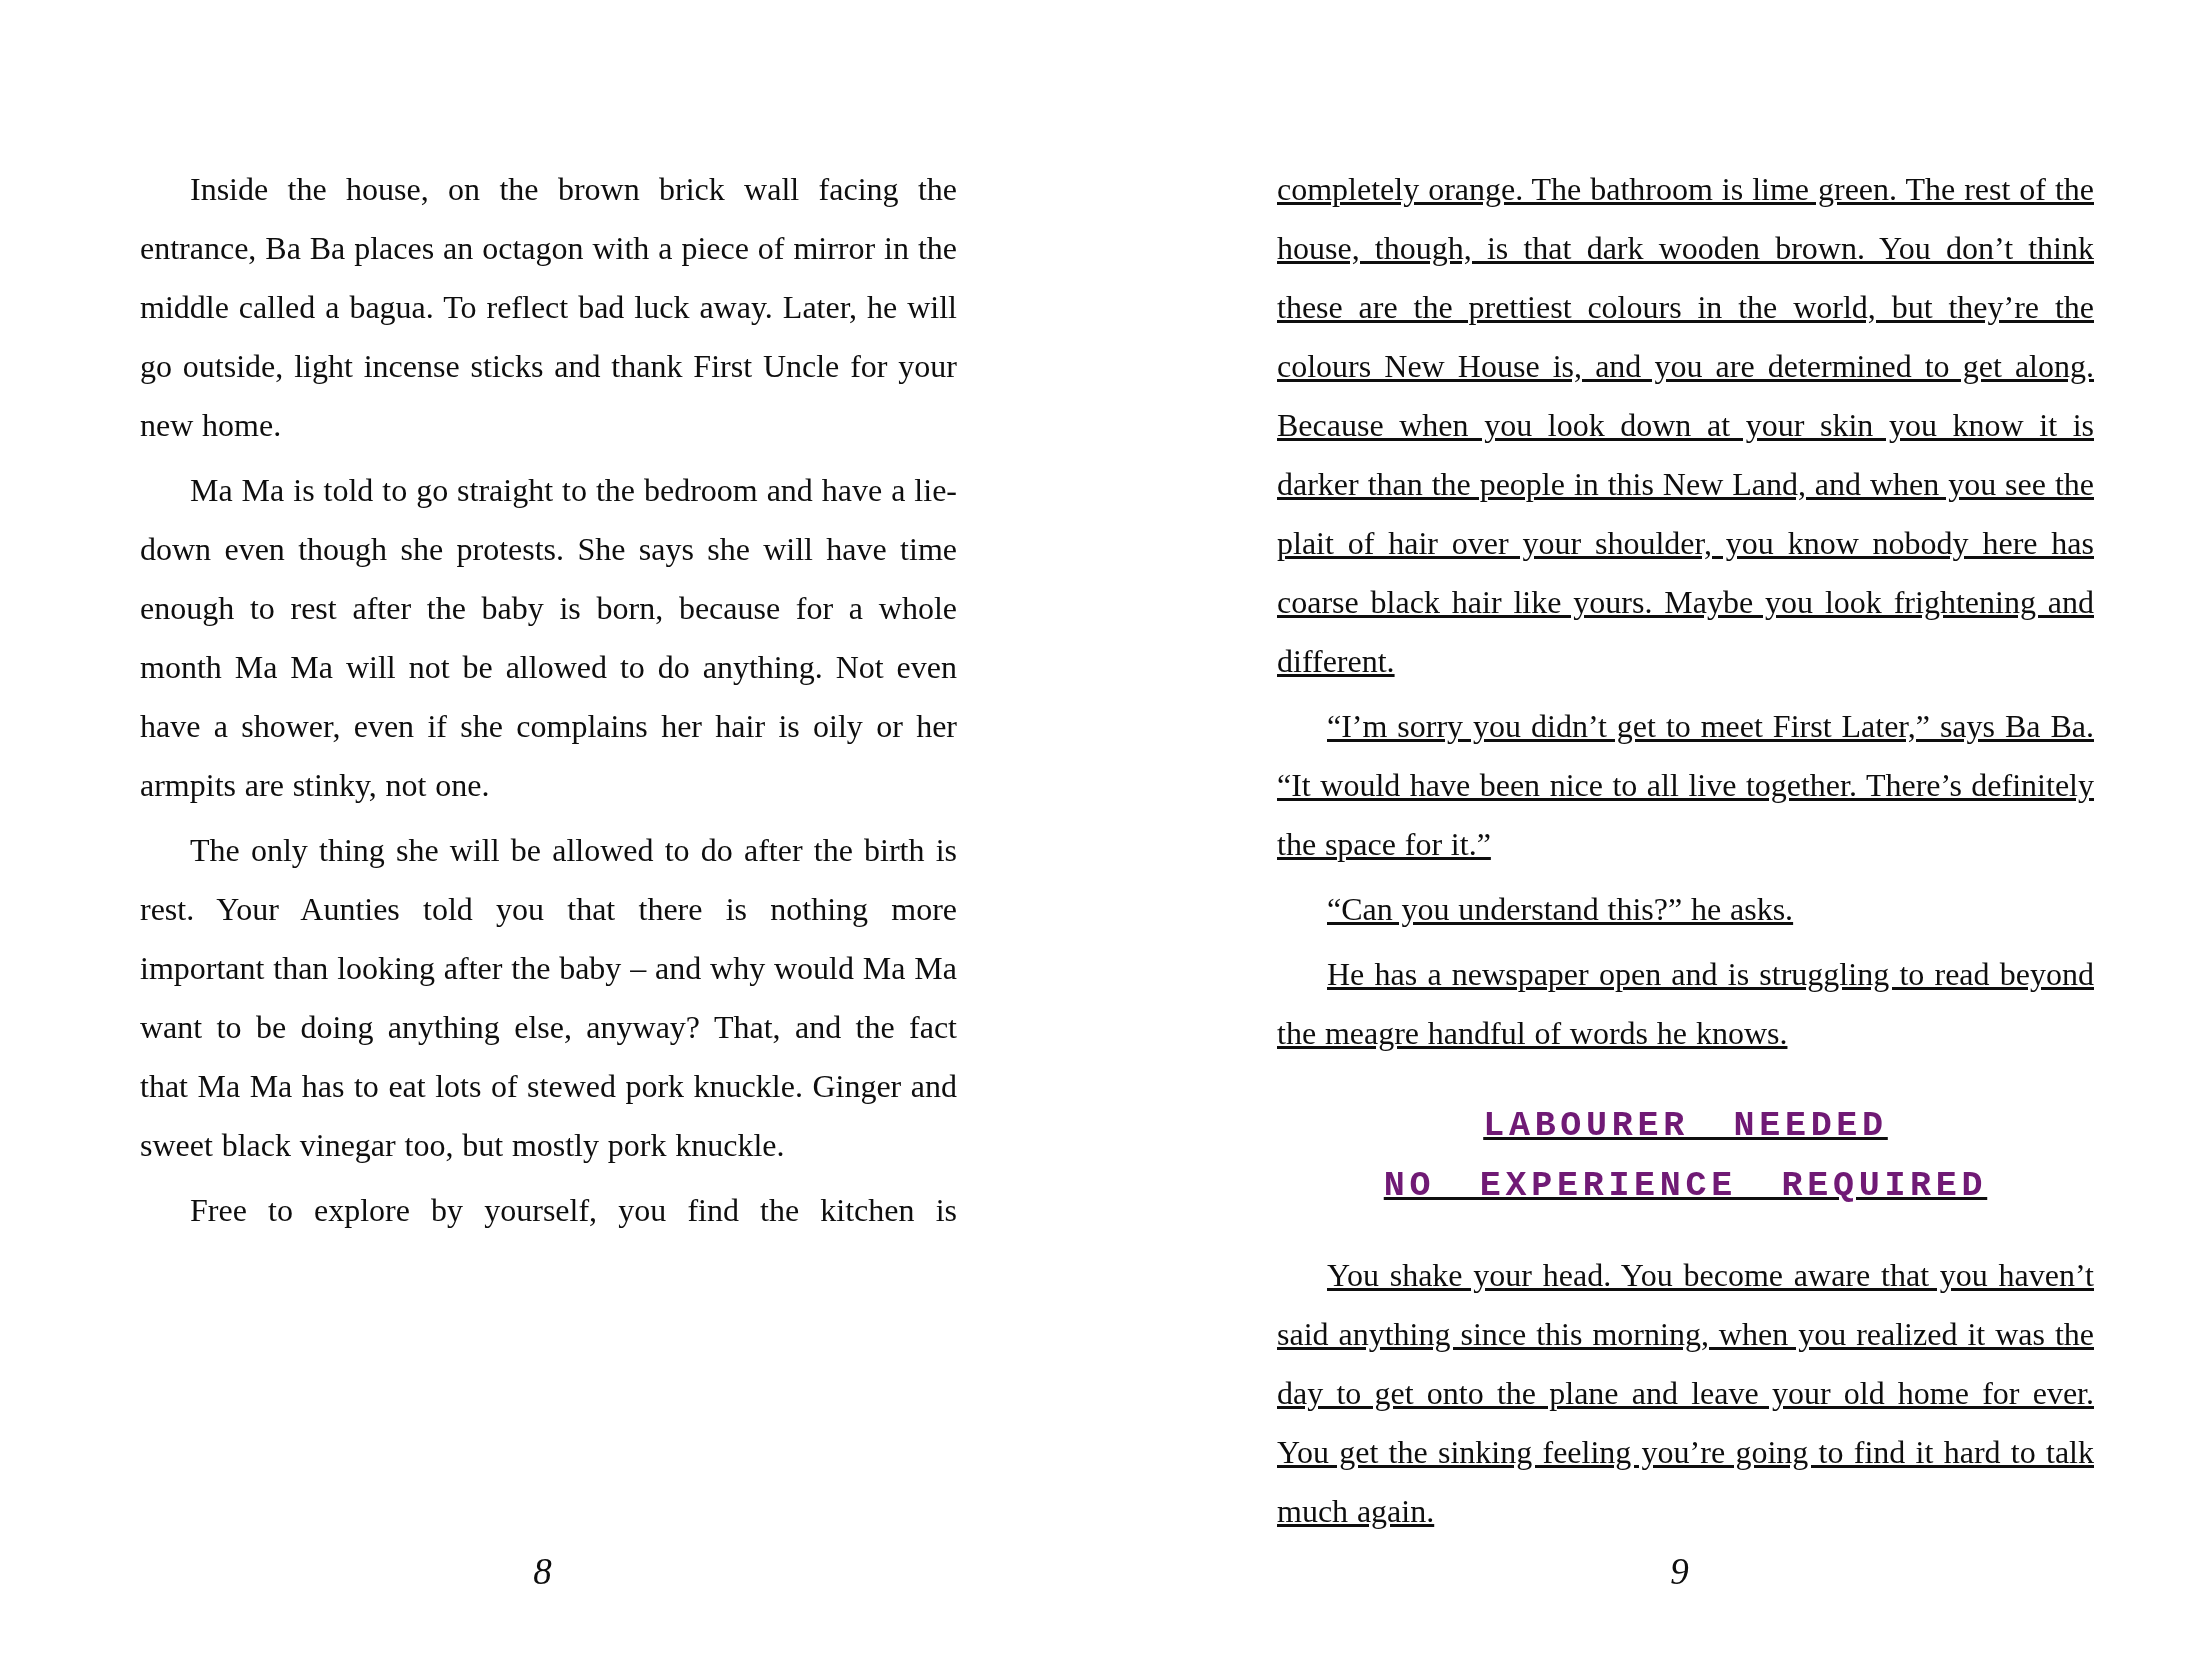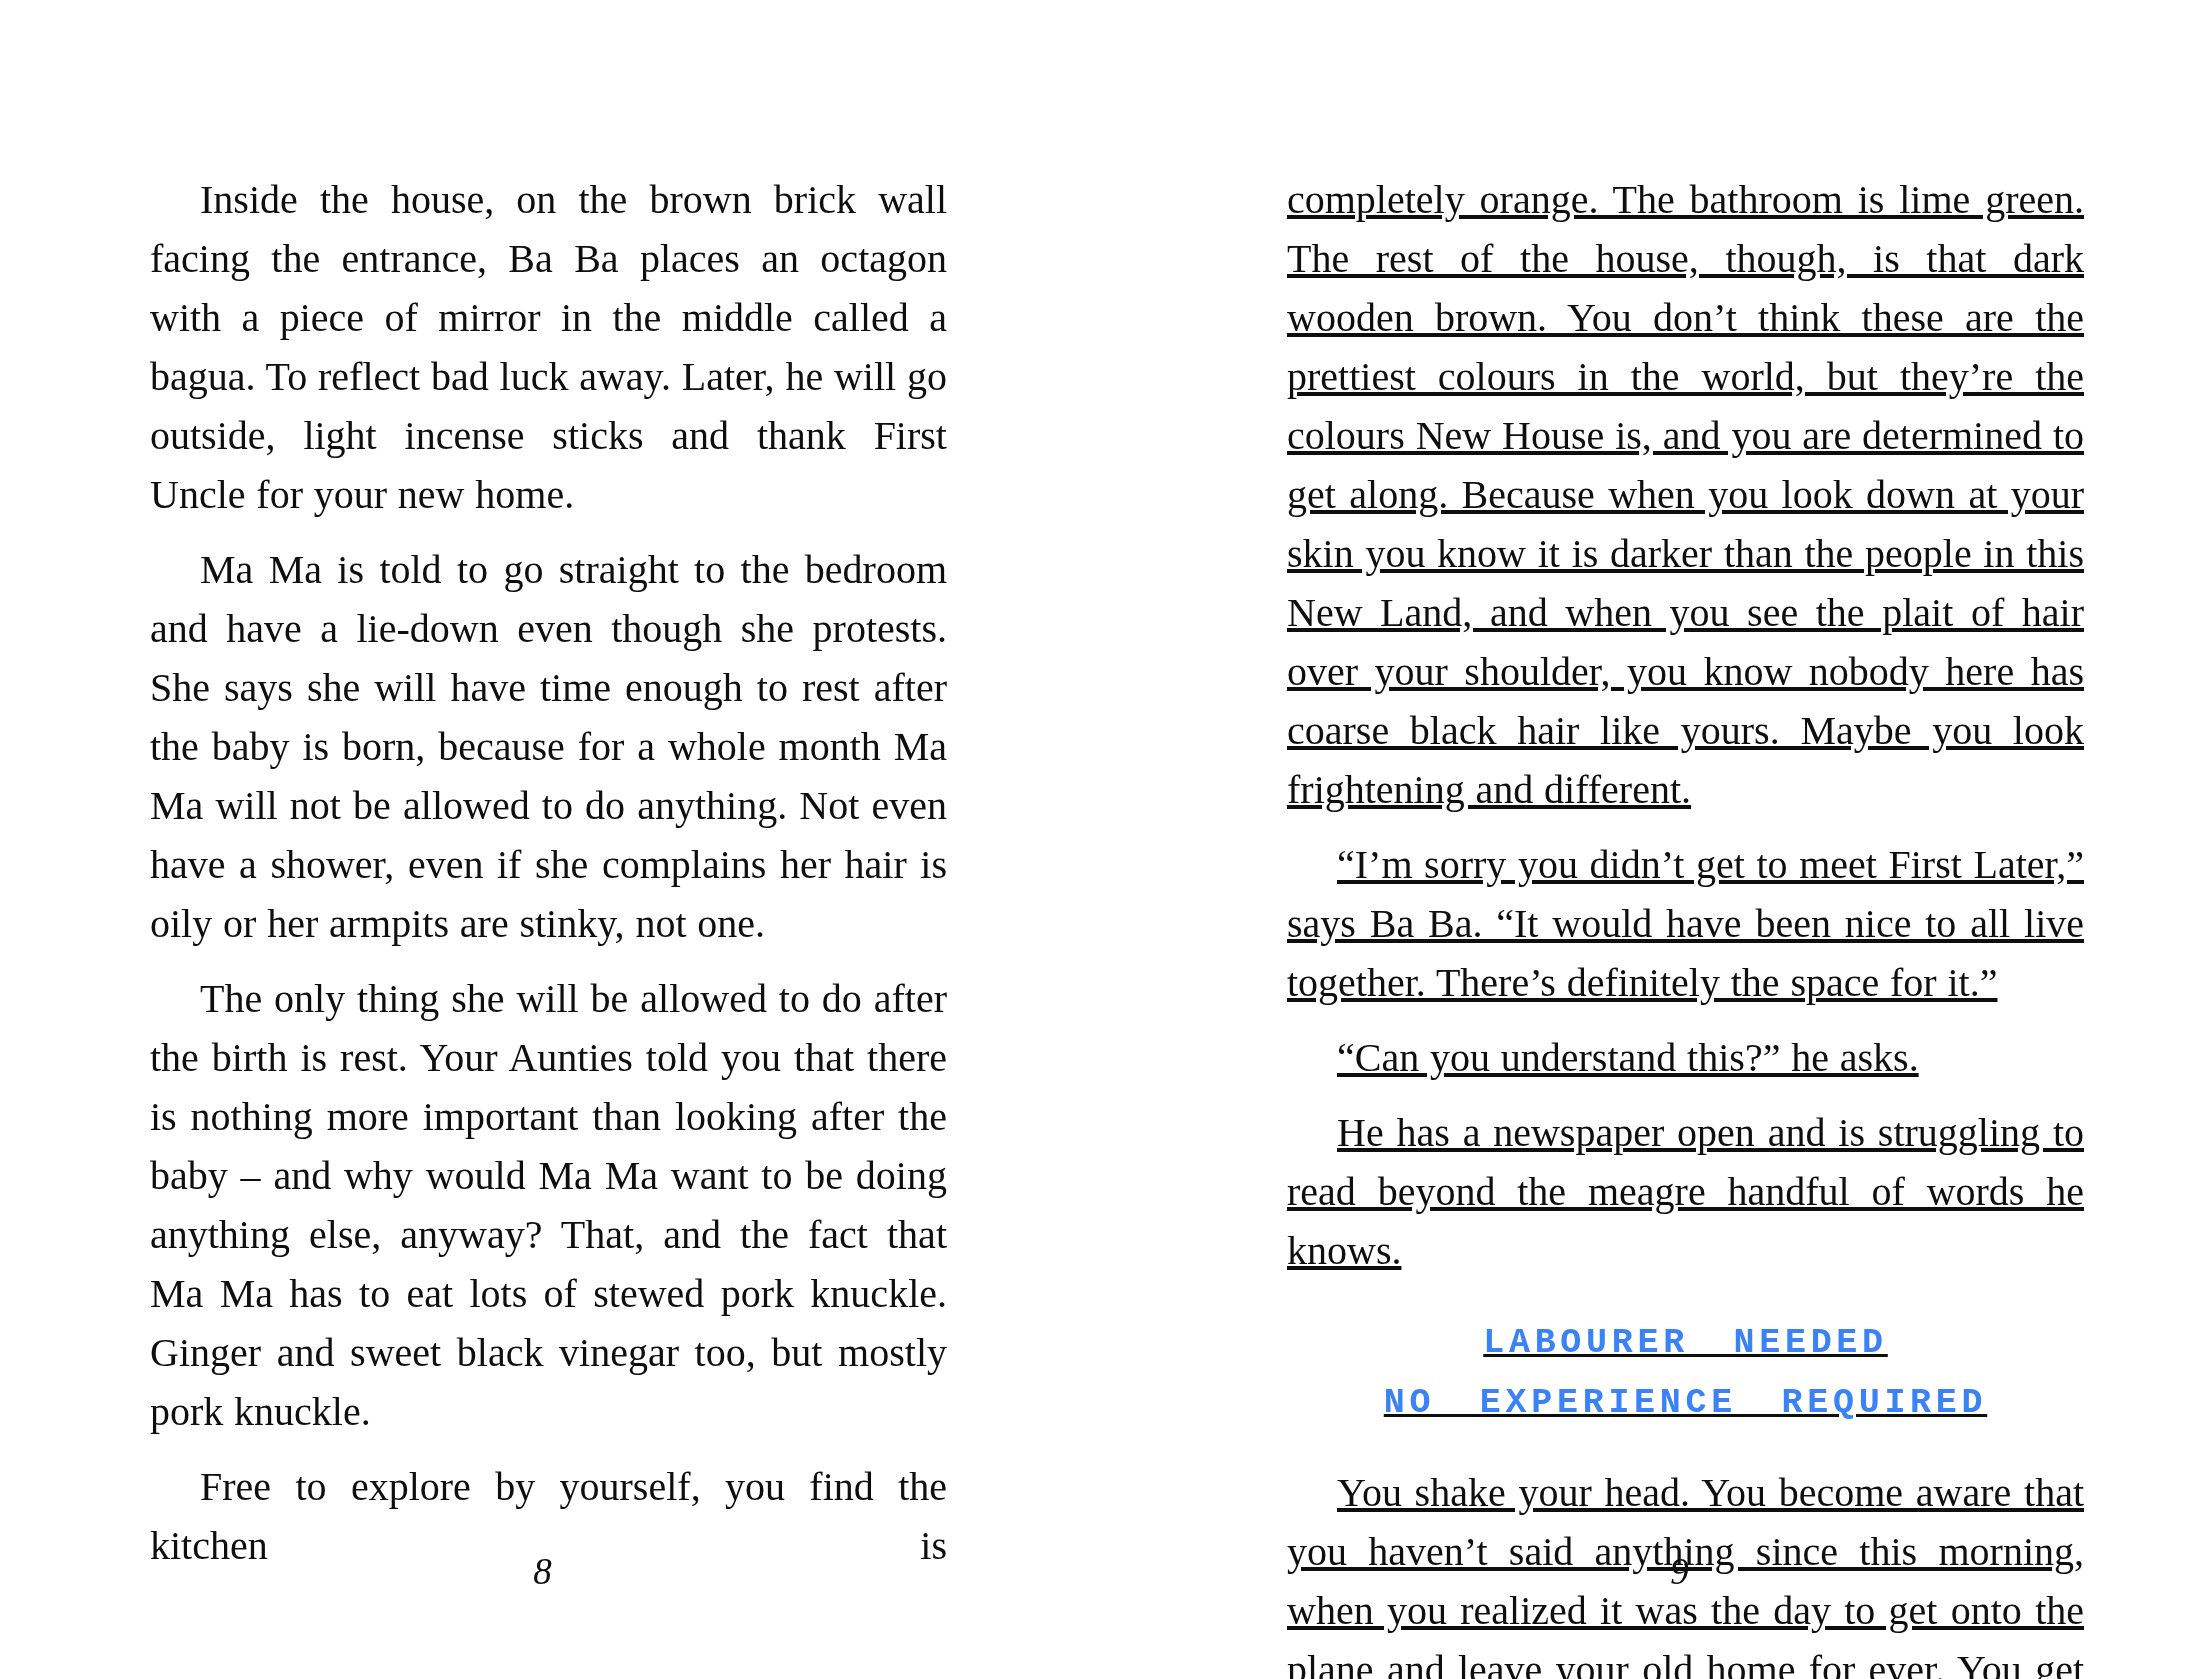--- a/index.html
+++ b/index.html
@@ -17,40 +17,40 @@
   }
   .page-col {
     position: absolute;
     top: 154px;
     width: 829px;
   }
   .left-col  { left: 134px; }
   .right-col { left: 1271px; text-decoration: underline; }
 
   p.body-par {
-    margin: 16px;
-    font-size: 40px;
+    margin: 6px;
+    font-size: 32px;
     line-height: 59px;
     text-align: justify;
     hyphens: none;
     word-spacing: 0.8px;
   }
   p.indent { text-indent: 50px; }
   p.force-justify { text-align-last: justify; }
 
   .notice {
     margin: 33px 0 30px 0;
     text-align: center;
     font-family: "Liberation Mono", monospace;
     font-weight: 700;
     font-size: 35px;
     line-height: 60px;
     letter-spacing: 4.7px;
     word-spacing: 19px;
-    color: #3b82f6;
+    color: #701a75;
   }
   .notice div { white-space: nowrap; }
 
   .page-num {
     position: absolute;
     top: 1550px;
     width: 829px;
     text-align: center;
     font-style: italic;
     font-size: 37px;

